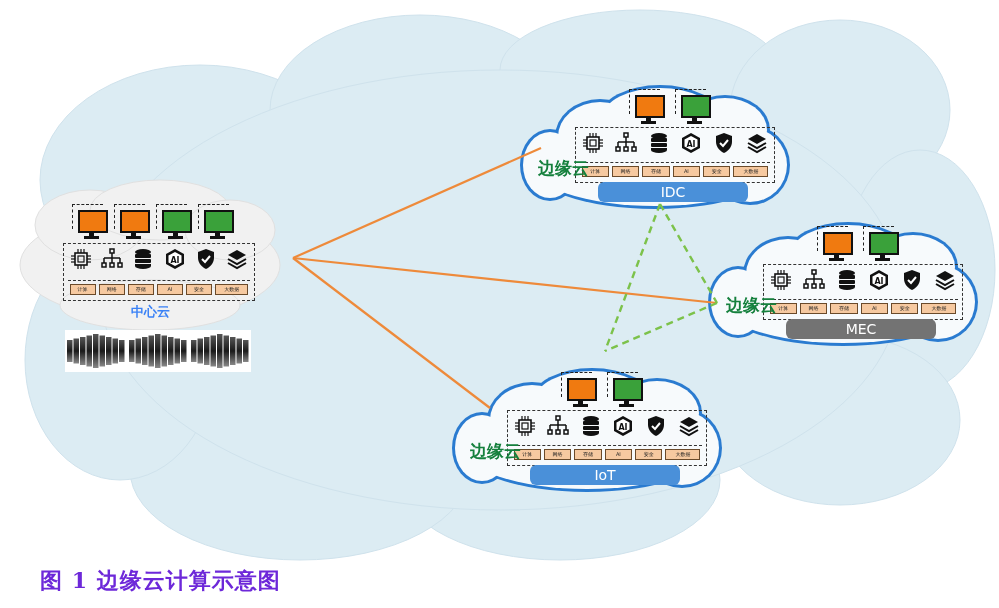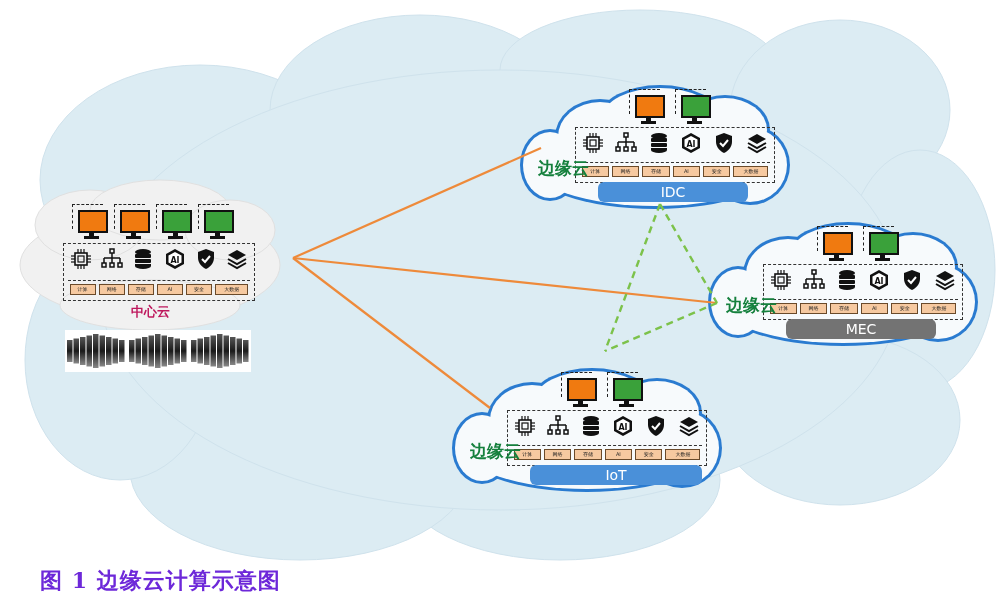--- a/index.html
+++ b/index.html
@@ -17,21 +17,21 @@
   .mon.green .scr { background:#3aa13a; }
   .mon .neck { position:absolute; left:13px; top:24px; width:5px; height:4px; background:#111; }
   .mon .base { position:absolute; left:8px; top:28px; width:15px; height:3px; background:#111; }
 
   .svc-box { position:absolute; border:1.5px dashed #333; }
   .icons { position:absolute; left:6px; top:4px; right:6px; display:flex; justify-content:space-between; align-items:center; }
   .ic { width:22px; height:22px; display:flex; align-items:center; justify-content:center; }
   .labels { position:absolute; left:4px; right:4px; display:flex; justify-content:space-between; border-top:1.5px dashed #333; padding-top:3px; }
   .lab { flex:1; margin:0 1.5px; height:9px; background:#f6c9a0; border:1.5px solid #6a4a2a; font-size:5px; line-height:9px; text-align:center; color:#222; overflow:hidden; white-space:nowrap; }
   .edge-tag { position:absolute; color:#15803d; font-weight:bold; font-size:17px; white-space:nowrap; }
-  .center-tag { position:absolute; color:#be185d; font-weight:bold; font-size:13px; white-space:nowrap; }
+  .center-tag { position:absolute; color:#3b82f6; font-weight:bold; font-size:13px; white-space:nowrap; }
   .bar { position:absolute; height:20px; border-radius:6px; background:#4a90d9; color:#fff; font-size:14px; line-height:20px; text-align:center; }
   .servers { position:absolute; left:65px; top:330px; width:186px; height:42px; background:linear-gradient(#fff,#fff); }
 </style>
 </head>
 <body>
 
 <div id="stage">
   <svg width="999" height="608" style="position:absolute;left:0;top:0">
     <g fill="#dcecf3" stroke="#cfe2ec" stroke-width="1">
       <ellipse cx="200" cy="180" rx="160" ry="115"></ellipse>
@@ -541,18 +541,18 @@
           <div class="labels" style="top: 34px;">
             <div class="lab">计算</div>
             <div class="lab">网络</div>
             <div class="lab">存储</div>
             <div class="lab">AI</div>
             <div class="lab">安全</div>
             <div class="lab" style="flex: 1.3 1 0%;">大数据</div>
           </div>
         </div>
         <div class="edge-tag" style="left: 8px; top: 72px;">边缘云</div>
-        <div class="bar" style="left: 68px; top: 97px; width: 172px; background: rgb(74, 144, 217);">IoT</div>
+        <div class="bar" style="left: 68px; top: 97px; width: 150px; background: rgb(74, 144, 217);">IoT</div>
       </div>
     </div>
 
   <div class="caption">图  1 边缘云计算示意图</div>
 </div>
 
 </body></html>

